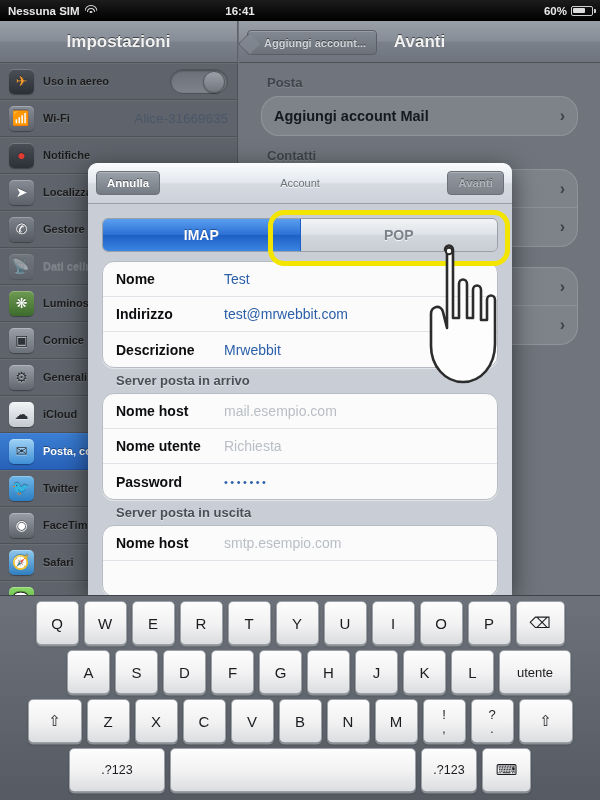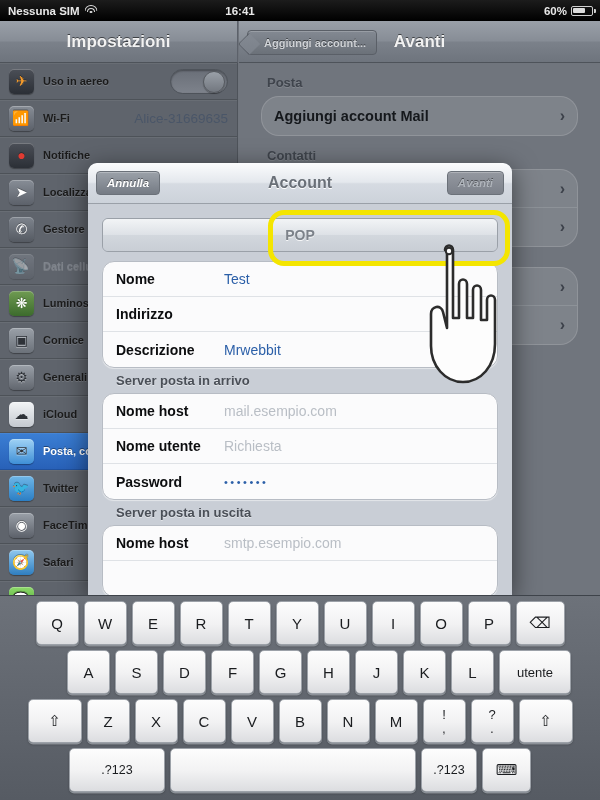--- a/index.html
+++ b/index.html
@@ -134,28 +134,28 @@
   .modal {
     position: absolute; left: 88px; top: 163px; width: 424px; height: 432px;
     background: #c9ced6; border-radius: 9px 9px 0 0;
     box-shadow: 0 6px 26px rgba(0,0,0,.55); overflow: hidden;
   }
   .m-bar {
     height: 41px; position: relative; display: flex; align-items: center; justify-content: center;
     background: linear-gradient(#fbfcfd 0%, #e4e8ed 48%, #d6dbe2 52%, #ccd2da 100%);
     border-bottom: 1px solid #9aa0a8; border-radius: 9px 9px 0 0;
   }
-  .m-title { font-size: 16px; font-weight: bold; color: #6a7078; text-shadow: 0 1px 0 #fff; }
+  .m-title { font-size: 11px; font-weight: normal; color: #6a7078; text-shadow: 0 1px 0 #fff; }
   .m-btn {
     position: absolute; top: 8px; height: 24px; padding: 11px 10px;
     display: flex; align-items: center; border-radius: 4px;
     font-size: 11.5px; font-weight: bold; color: #fff;
     text-shadow: 0 -1px 0 rgba(0,0,0,.45);
     background: linear-gradient(#9ba1a9, #757b84);
-    border: 1px solid #6b7179; box-shadow: inset 0 1px 0 rgba(255,255,255,.25); font-style: italic;
+    border: 1px solid #6b7179; box-shadow: inset 0 1px 0 rgba(255,255,255,.25);
   }
   .m-btn.left { left: 8px; }
   .m-btn.right { right: 8px; color: #b0b5bc; background: linear-gradient(#9498a0, #7c818a); }
   .m-body { padding: 14px 14px 0 14px; height: 391px; overflow: hidden; }
 
   .seg {
     height: 34px; border-radius: 6px; display: flex; overflow: hidden;
     border: 1px solid #9aa0a8; box-shadow: inset 0 1px 1px rgba(0,0,0,.12);
     position: relative; z-index: 1;
   }
@@ -378,32 +378,34 @@
 
   <div class="modal">
     <div class="m-bar">
       <div class="m-btn left">Annulla</div>
       <div class="m-title">Account</div>
       <div class="m-btn right">Avanti</div>
     </div>
     <div class="m-body">
 
       <div class="seg">
+        <div class="on">IMAP</div>
         <div class="off">POP</div>
       </div>
 
       <div style="height:9px"></div>
 
       <div class="f-card">
         <div class="f-row">
           <span class="f-lbl">Nome</span>
           <span class="f-val">Test</span>
         </div>
         <div class="f-row">
           <span class="f-lbl">Indirizzo</span>
+          <span class="f-val">test@mrwebbit.com</span>
         </div>
         <div class="f-row">
           <span class="f-lbl">Descrizione</span>
           <span class="f-val">Mrwebbit</span>
         </div>
       </div>
 
       <div class="f-hdr">Server posta in arrivo</div>
       <div class="f-card">
         <div class="f-row">

